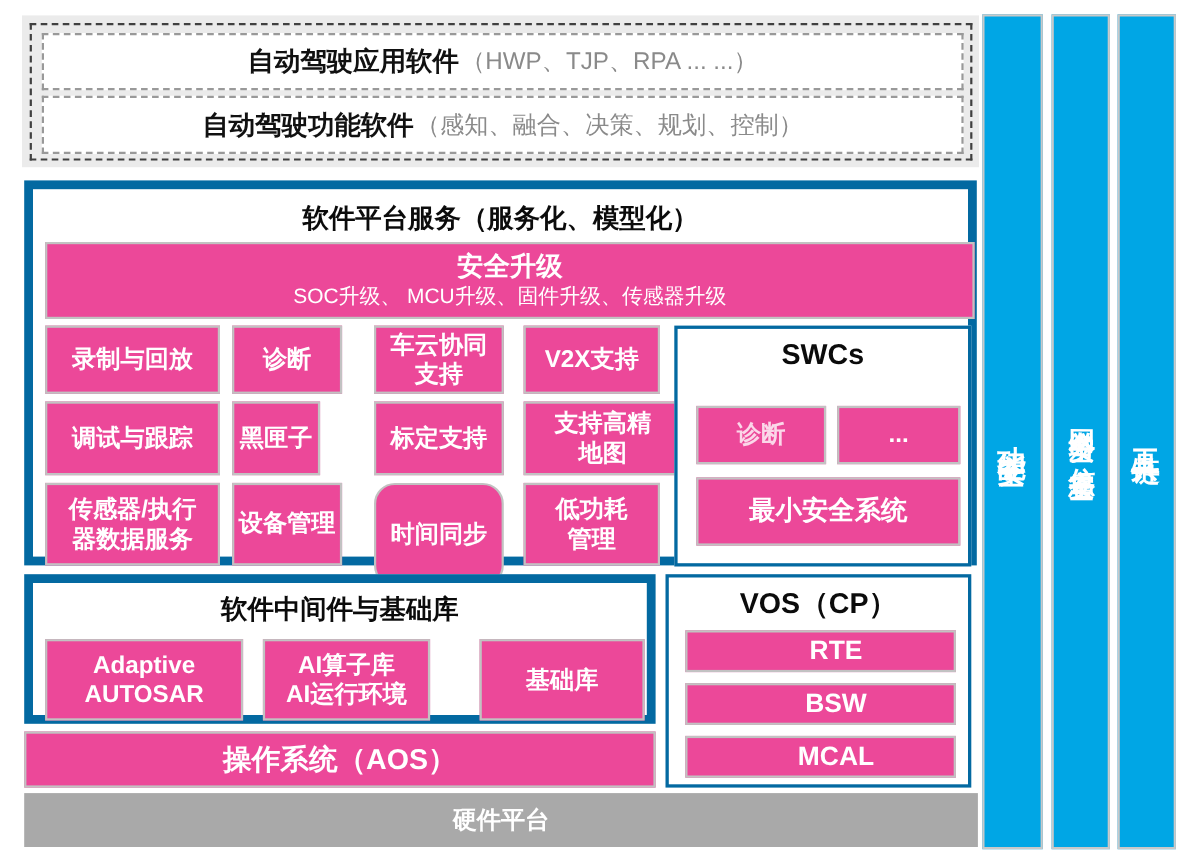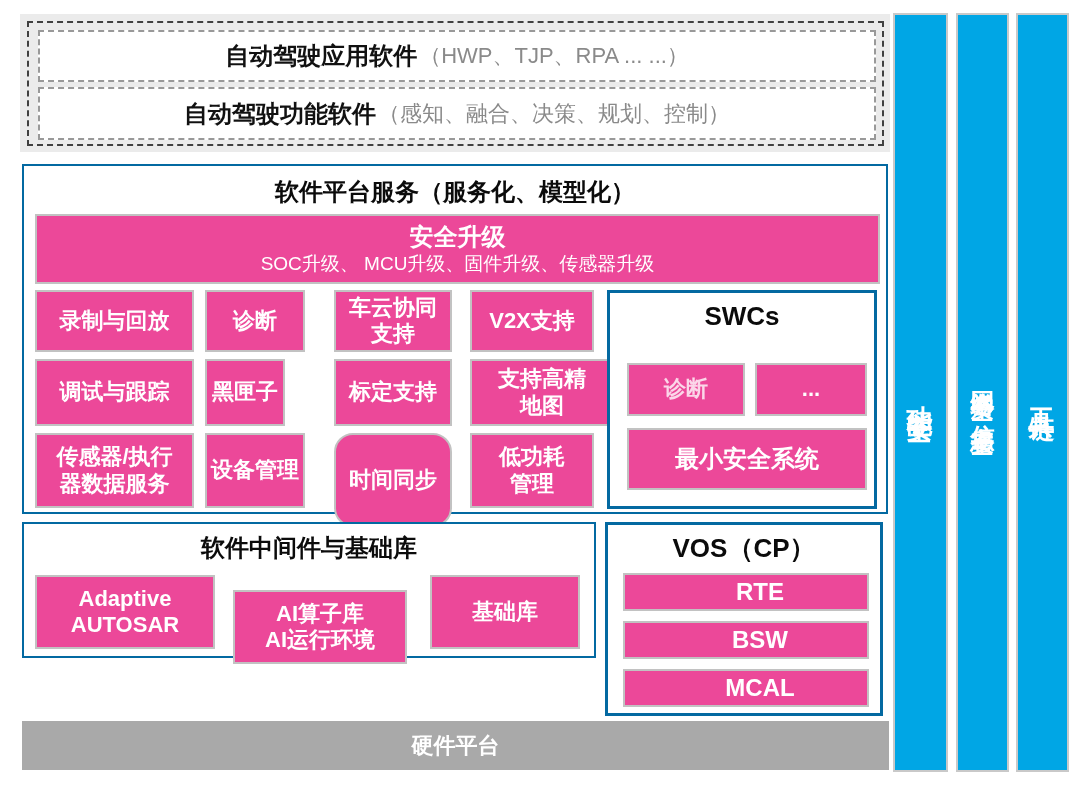--- a/index.html
+++ b/index.html
@@ -11,21 +11,21 @@
 
   
   .top-panel{left:20px;top:14px;width:870px;height:138px;background:#ebebeb;}
   .top-outer-dash{left:7px;top:7px;right:6px;bottom:6px;border:2px dashed #404040;}
   .dash-box{left:18px;width:838px;background:#ffffff;border:2px dashed #999999;
             display:flex;align-items:center;justify-content:center;gap:2px;}
   .dash-box .t{font-weight:bold;color:#111111;font-size:24px;}
   .dash-box .s{color:#8a8a8a;font-size:22px;}
 
   
-  .section{background:#ffffff;border:2px solid #0369a1;}
+  .section{background:#ffffff;border:8px solid #0369a1;}
   .bluebox{background:#ec4899;border:2px solid #c2c2c2;color:#ffffff;font-weight:bold;
            display:flex;align-items:center;justify-content:center;text-align:center;
            white-space:pre-line;line-height:1.2;}
   .sec-title{color:#0b0b0b;font-weight:bold;text-align:center;width:100%;}
 
   
   .platform{left:22px;top:164px;width:866px;height:350px;}
   .platform-title{top:10px;font-size:24px;}
   .security{left:11px;top:48px;width:845px;height:70px;flex-direction:column;line-height:1.25;}
   .security .big{font-size:24px;font-weight:bold;}
@@ -113,25 +113,26 @@
       <div class="abs bluebox swc-small swc-dim" style="left:17px;top:70px;width:118px;height:53px;">诊断</div>
       <div class="abs bluebox swc-small" style="left:145px;top:70px;width:112px;height:53px;">...</div>
       <div class="abs bluebox swc-bottom" style="left:17px;top:135px;width:240px;height:62px;">最小安全系统</div>
     </div>
   </div>
 
   <div class="abs section middleware">
     <div class="abs sec-title mid-title">软件中间件与基础库</div>
     <div class="abs bluebox mbox" style="left:11px;top:51px;width:180px;height:74px;">Adaptive
 AUTOSAR</div>
-    <div class="abs bluebox mbox" style="left:209px;top:66px;width:174px;height:74px;">AI算子库
+    <div class="abs bluebox mbox" style="left:209px;top:51px;width:152px;height:74px;">AI算子库
 AI运行环境</div>
     <div class="abs bluebox mbox" style="left:406px;top:51px;width:150px;height:74px;">基础库</div>
   </div>
 
+  <div class="abs bluebox aos">操作系统（AOS）</div>
 
   <div class="abs section vos">
     <div class="abs sec-title vos-title">VOS（CP）</div>
     <div class="abs bluebox vbar" style="top:48px;">RTE</div>
     <div class="abs bluebox vbar" style="top:96px;">BSW</div>
     <div class="abs bluebox vbar" style="top:144px;">MCAL</div>
   </div>
 
   <div class="abs hardware">
     <span>硬件平台</span>

